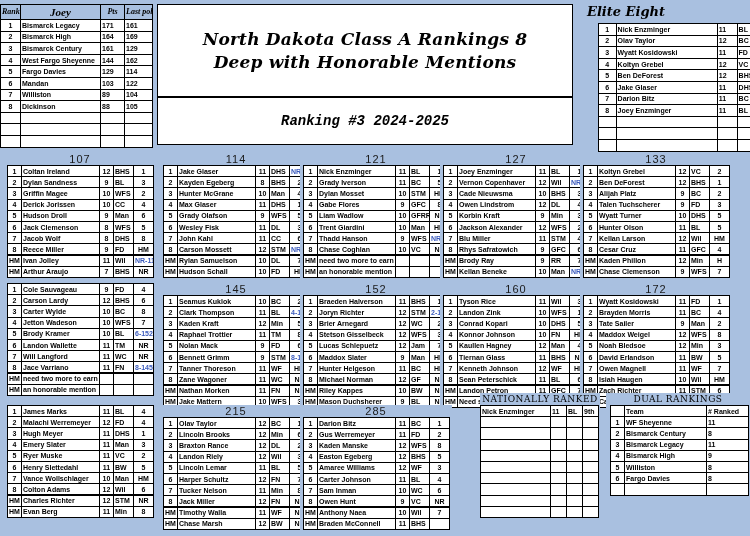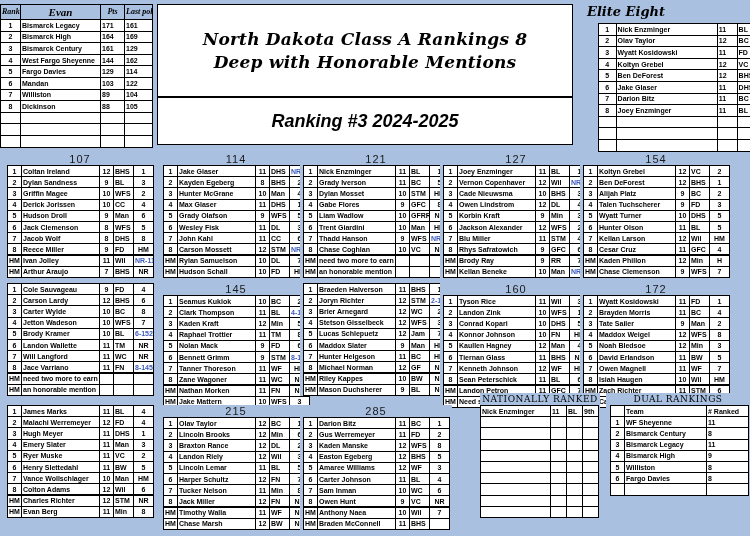--- a/index.html
+++ b/index.html
@@ -77,23 +77,23 @@
     font-family:"DejaVu Serif", serif;
     font-weight:bold; font-style:italic;
     font-size:17px; line-height:1.35;
     letter-spacing:0.2px;
   }
   #title-sub {
     height:46px;
     display:flex; align-items:center; justify-content:center;
   }
   #title-sub span {
-    font-family:Liberation Sans, sans-serif;
+    font-family:Liberation Mono, monospace;
     font-weight:bold; font-style:italic;
-    font-size:18px;
+    font-size:14px;
   }
 
   
   #elite-panel { position:absolute; left:582px; top:4px; width:166px; }
   #elite-title {
     font-family:"DejaVu Serif", serif;
     font-style:italic; font-weight:bold;
     font-size:13px;
     padding-left:5px;
     height:19px;
@@ -145,21 +145,21 @@
 </head>
 <body>
 
 <div id="sheet">
 
   <div id="teams-panel">
     <table class="tbl" style="width:152px">
       <tbody>
           <tr class="hdr">
         <td style="width:20px">Rank</td>
-        <td class="big" style="width:80px">Evan</td>
+        <td class="big" style="width:80px">Joey</td>
         <td style="width:24px">Pts</td>
         <td style="width:28px">Last poll</td>
       </tr>
       </tbody>
         <tbody id="teams-body">
           <tr>
             <td class="r1" style="width: 20px;">1</td>
             <td class="lft" style="width: 80px;">Bismarck Legacy</td>
             <td class="lft" style="width: 24px;">171</td>
             <td class="lft" style="width: 28px;">161</td>
@@ -614,21 +614,21 @@
               <td class="rhm" style="width: 14px;">HM</td>
               <td class="lft" style="width: 78px;">Kellan Beneke</td>
               <td class="ctr" style="width: 14px;">10</td>
               <td class="lft" style="width: 20px;">Man</td>
               <td class="ctr tiny" style="width: 20px; color: rgb(59, 91, 189);">NR-133</td>
             </tr>
           </tbody>
         </table>
       </div>
       <div class="wc" style="left: 580px; top: 153px; width: 152px;">
-        <div class="wc-head">154</div>
+        <div class="wc-head">133</div>
         <table class="tbl" style="width: 146px; margin-left: 3px;">
           <tbody>
             <tr>
               <td class="r1" style="width: 14px;">1</td>
               <td class="lft" style="width: 78px;">Koltyn Grebel</td>
               <td class="ctr" style="width: 14px;">12</td>
               <td class="lft" style="width: 20px;">VC</td>
               <td class="ctr" style="width: 20px;">2</td>
             </tr>
             <tr>
@@ -844,20 +844,21 @@
               <td class="rhm" style="width: 14px;">HM</td>
               <td class="lft" style="width: 78px;">Jake Mattern</td>
               <td class="ctr" style="width: 14px;">10</td>
               <td class="lft" style="width: 20px;">WFS</td>
               <td class="ctr" style="width: 20px;">3</td>
             </tr>
           </tbody>
         </table>
       </div>
       <div class="wc" style="left: 300px; top: 283px; width: 152px;">
+        <div class="wc-head">152</div>
         <table class="tbl" style="width: 146px; margin-left: 3px;">
           <tbody>
             <tr>
               <td class="r1" style="width: 14px;">1</td>
               <td class="lft" style="width: 78px;">Braeden Halverson</td>
               <td class="ctr" style="width: 14px;">11</td>
               <td class="lft" style="width: 20px;">BHS</td>
               <td class="ctr" style="width: 20px;">1</td>
             </tr>
             <tr>

